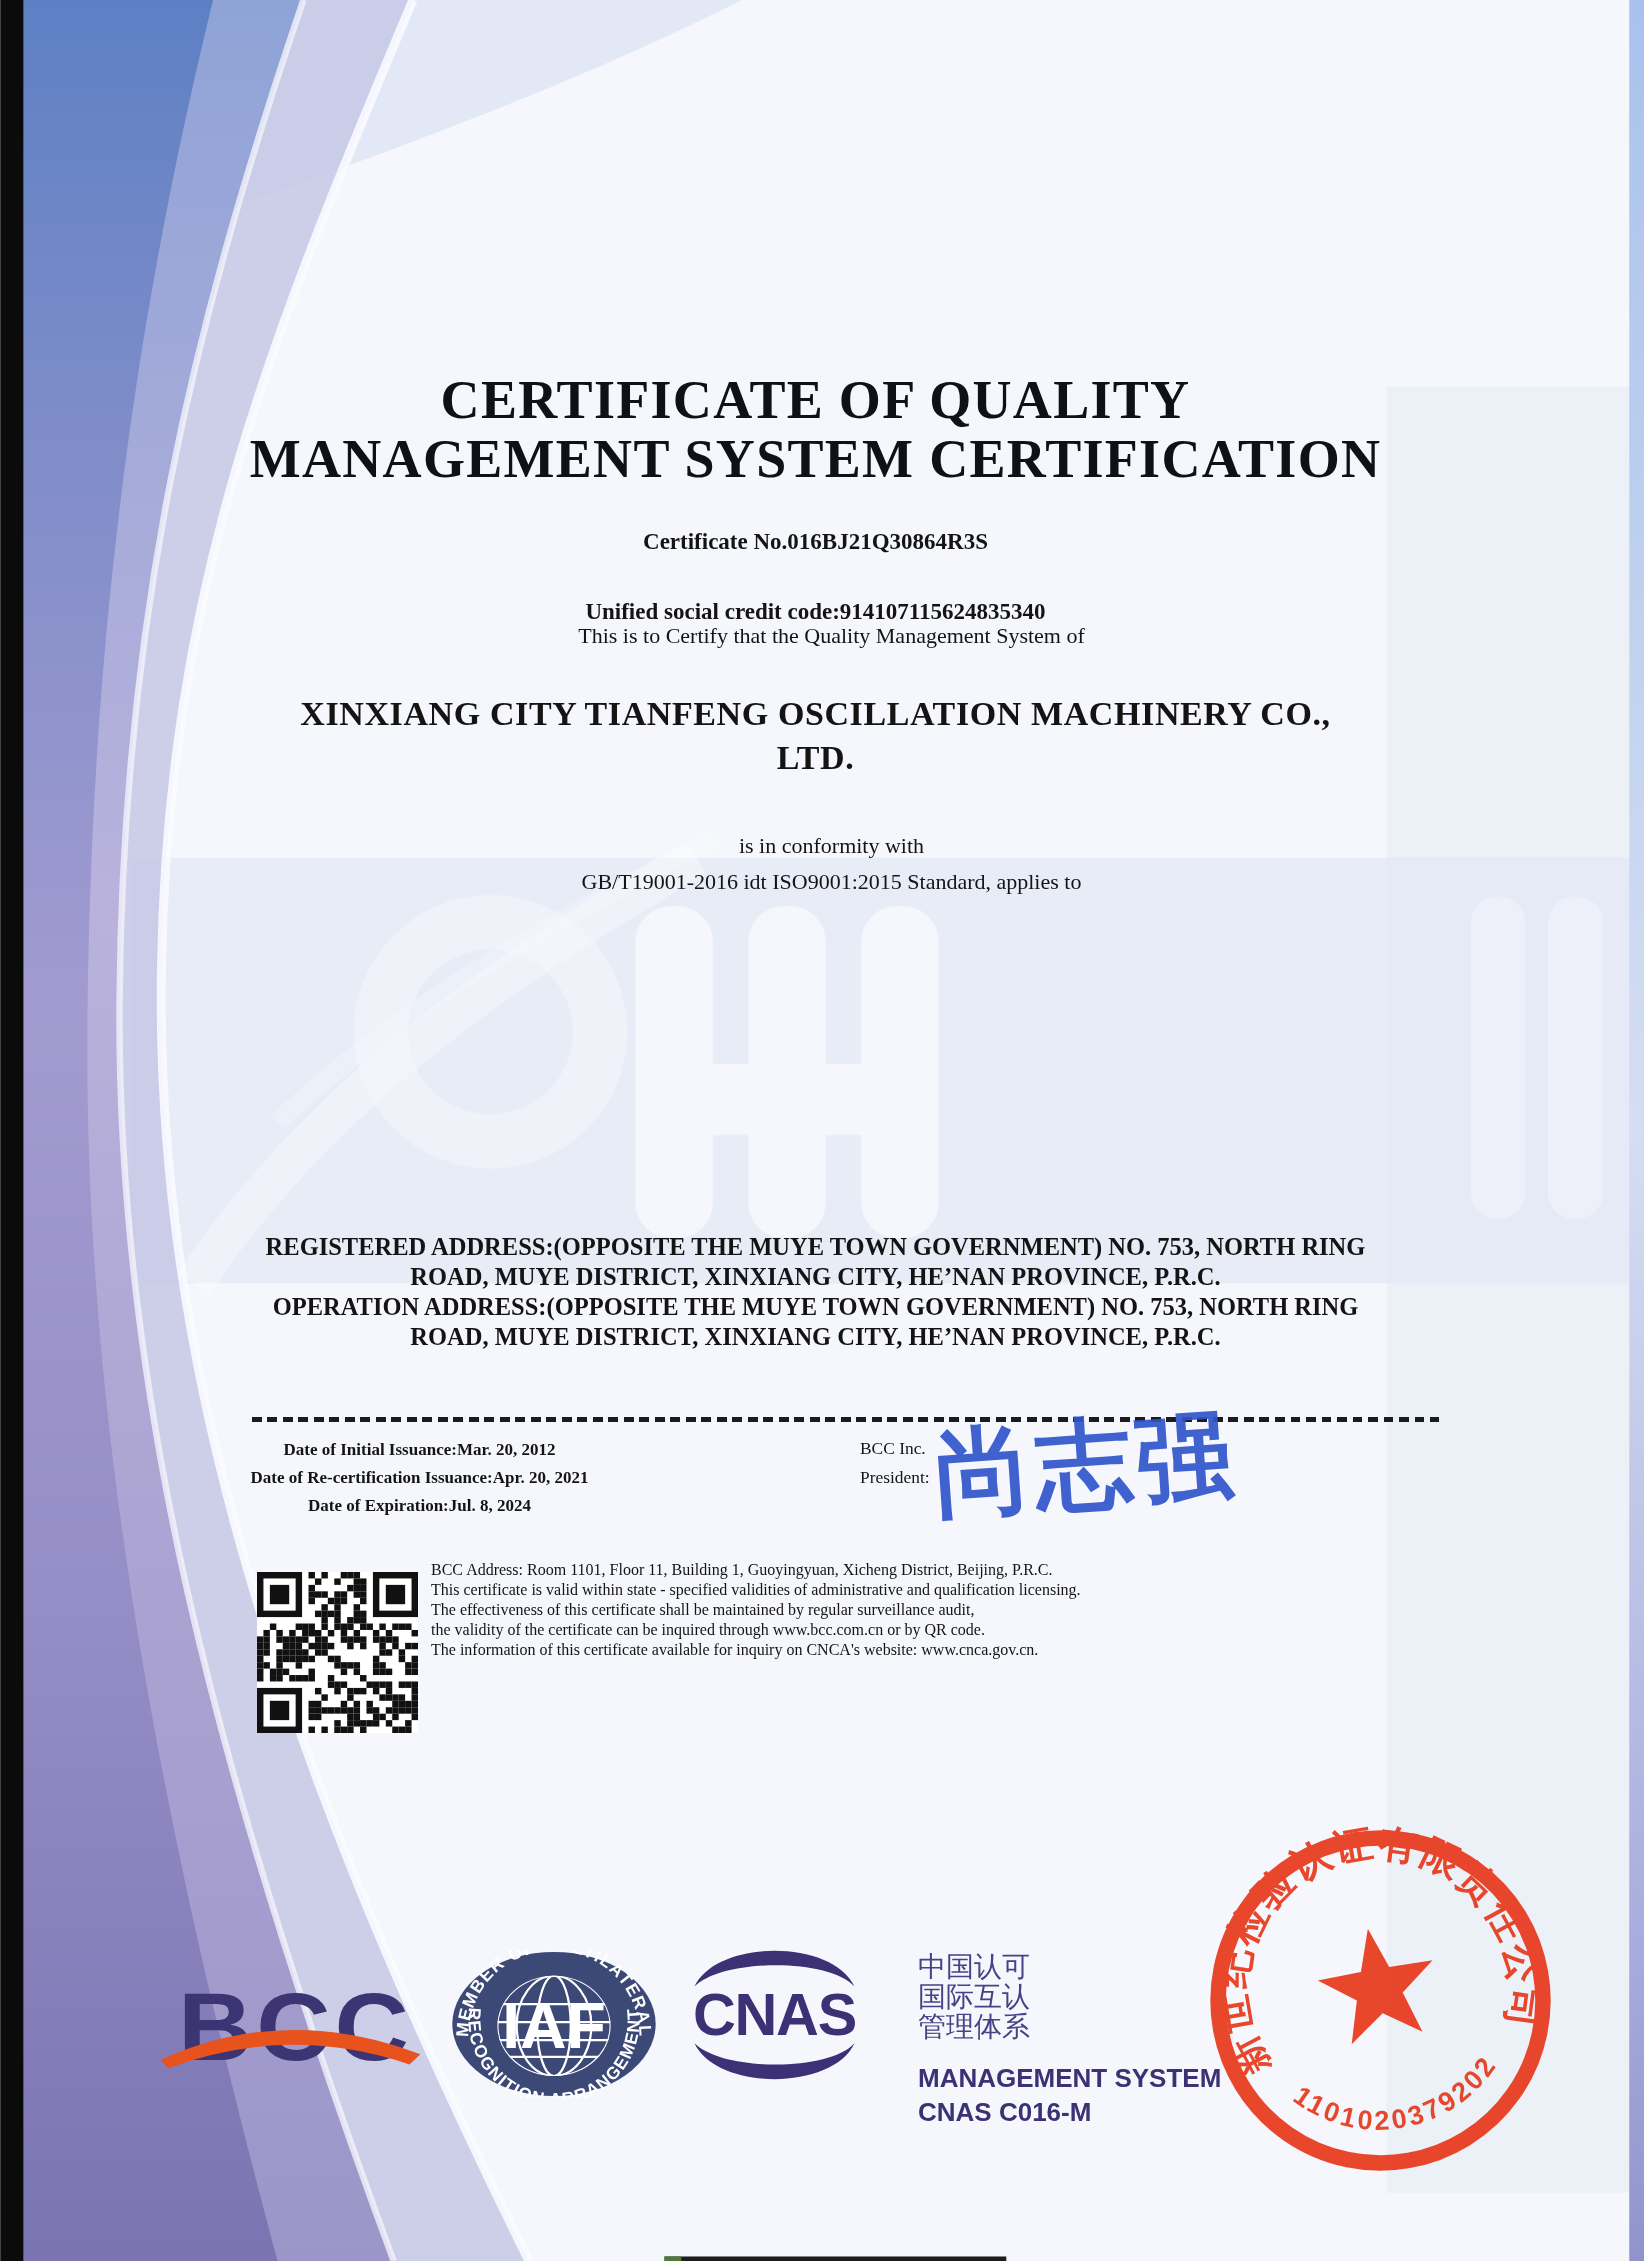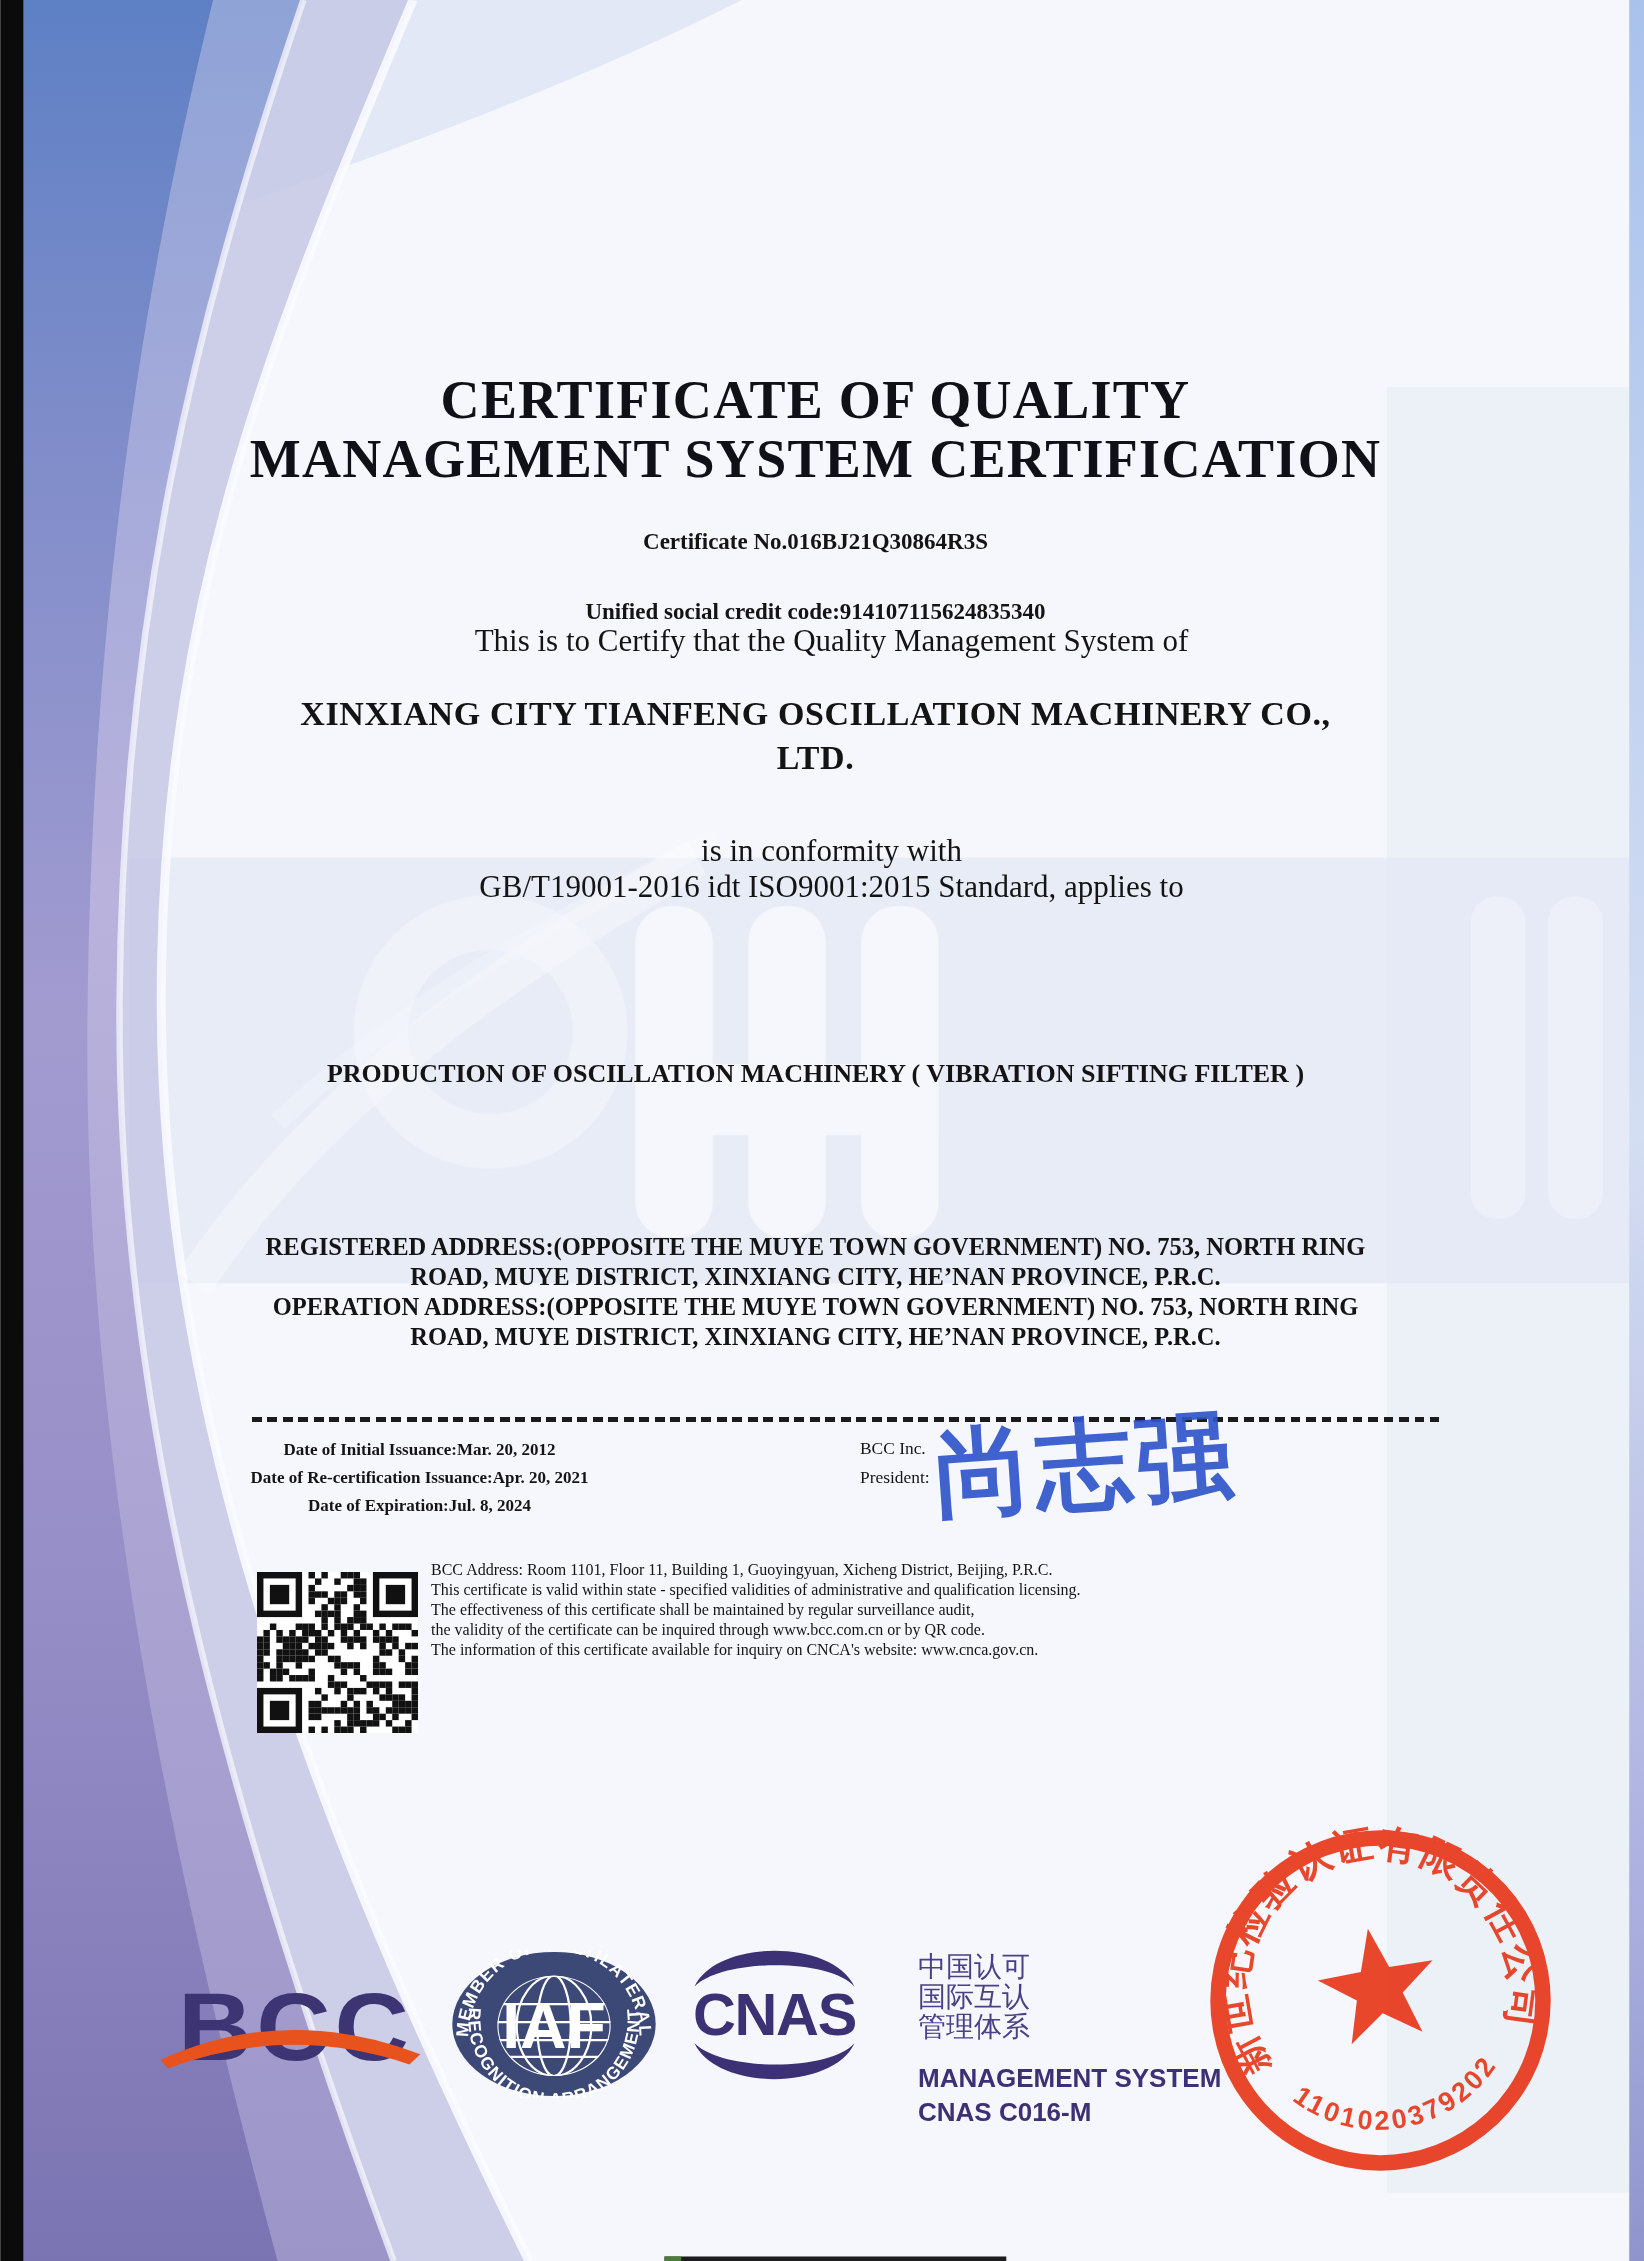--- a/index.html
+++ b/index.html
@@ -4,21 +4,21 @@
 <style>
   html,body{margin:0;padding:0;background:#888;}
   #page{
     position:relative;width:1645px;height:2261px;overflow:hidden;
     background:#f9a8d4;font-family:"Liberation Serif",serif;color:#141414;
   }
   .abs{position:absolute;}
   .ctr{left:0;right:14px;text-align:center;}
   .title{font-size:54px;font-weight:700;letter-spacing:1.3px;color:#101018;}
   .certline{font-size:23px;font-weight:700;}
-  .body35{font-size:31px;font-weight:400;padding-left:32px;}
+  .body35{font-size:22px;font-weight:400;padding-left:32px;}
   .company{font-size:34px;font-weight:700;letter-spacing:0.6px;}
   .scope{font-size:26px;font-weight:700;}
   .addr{font-size:24.5px;font-weight:700;line-height:30px;}
   .separator{
     left:252px;width:1187px;top:1417px;height:4.5px;
     background:repeating-linear-gradient(90deg,#1b1b1b 0 9.7px,transparent 9.7px 15.5px);
   }
   .dates{left:229px;width:381px;top:1436px;text-align:center;
     font-size:17px;font-weight:700;line-height:28px;}
   .issuer{font-size:17.4px;font-weight:400;}
@@ -96,21 +96,20 @@
   <div class="abs ctr certline" style="top:559px;margin-top:40px;">Unified social credit code:914107115624835340</div>
 
   <div class="abs ctr body35" style="top:623px;">This is to Certify that the Quality Management System of</div>
 
   <div class="abs ctr company" style="top:695px;">XINXIANG CITY TIANFENG OSCILLATION MACHINERY CO.,</div>
   <div class="abs ctr company" style="top:739px;">LTD.</div>
 
   <div class="abs ctr body35" style="top:833px;">is in conformity with</div>
   <div class="abs ctr body35" style="top:869px;">GB/T19001-2016 idt ISO9001:2015 Standard, applies to</div>
 
-  <div class="abs ctr scope" style="top:1059px;">PRODUCTION OF OSCILLATION MACHINERY ( VIBRATION SIFTING FILTER )</div>
 
   <div class="abs ctr addr" style="top:1232px;">
     <div>REGISTERED ADDRESS:(OPPOSITE THE MUYE TOWN GOVERNMENT) NO. 753, NORTH RING</div>
     <div>ROAD, MUYE DISTRICT, XINXIANG CITY, HE’NAN PROVINCE, P.R.C.</div>
     <div>OPERATION ADDRESS:(OPPOSITE THE MUYE TOWN GOVERNMENT) NO. 753, NORTH RING</div>
     <div>ROAD, MUYE DISTRICT, XINXIANG CITY, HE’NAN PROVINCE, P.R.C.</div>
   </div>
 
   <div class="abs separator"></div>
 

